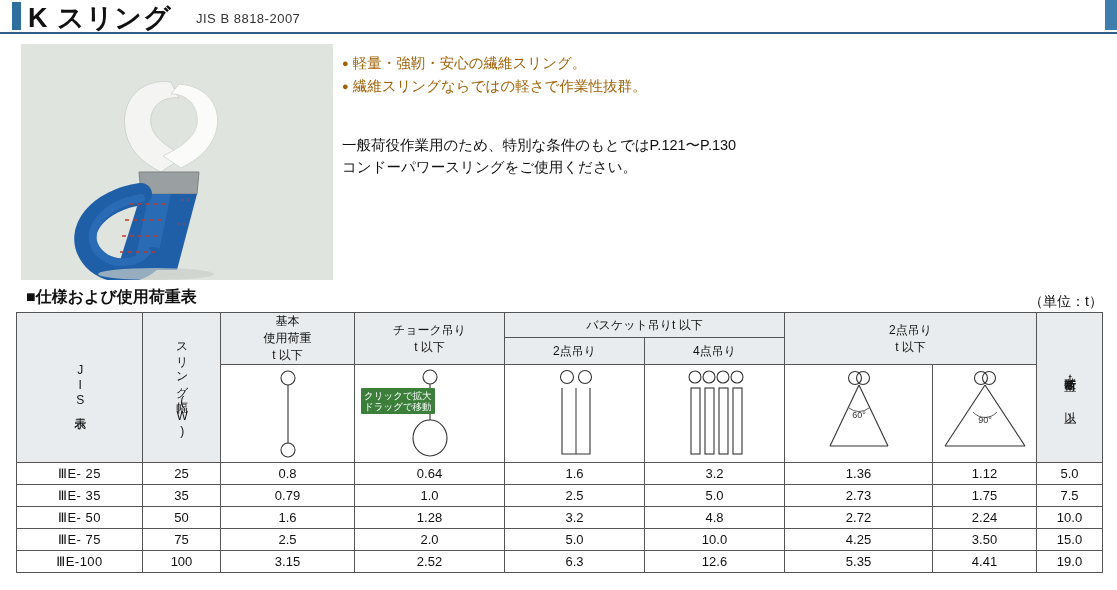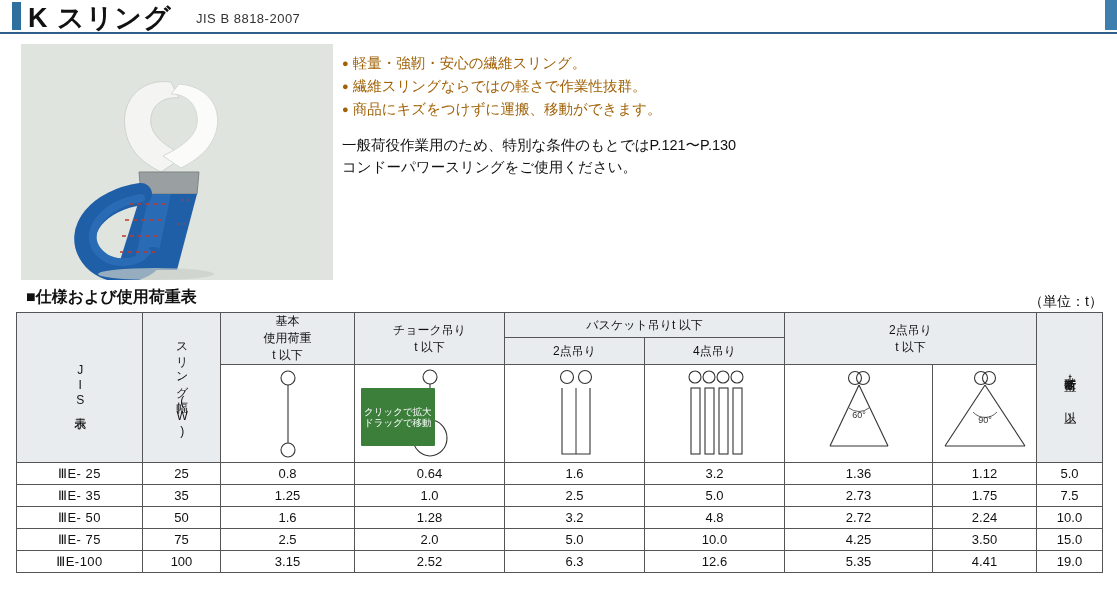--- a/index.html
+++ b/index.html
@@ -91,21 +91,21 @@
   }
   .data-row td{height:21px;font-size:13px;}
   .jis-cell{font-weight:bold;letter-spacing:.5px;}
   .sling-pic{display:block;margin:0 auto;}
   .tooltip{
     display:inline-block;
     background:#3b7f3b;
     color:#fff;
     font-size:9.5px;
     line-height:11px;
-    padding:18px 3px;
+    padding:2px 3px;
     border-radius:1px;
     white-space:nowrap;
     position:relative;
     top:-6px;
   }
   .cell-pad{padding:2px 0;}
 </style>
 </head>
 <body>
 
@@ -138,21 +138,20 @@
     <path d="M160 156 L172 156" stroke="#c0392b" stroke-width="1.2" stroke-dasharray="3 3"></path>
     <path d="M156 180 L168 180" stroke="#c0392b" stroke-width="1.2" stroke-dasharray="3 3"></path>
 
     <ellipse cx="135" cy="230" rx="58" ry="6" fill="#c9cec9" opacity="0.7"></ellipse>
   </svg>
 </div>
 
 <div class="bullets">
   <div class="li"><span class="dot">●</span><span>軽量・強靭・安心の繊維スリング。</span></div>
   <div class="li"><span class="dot">●</span><span>繊維スリングならではの軽さで作業性抜群。</span></div>
-  <div class="li"><span class="dot">●</span><span>商品にキズをつけずに運搬、移動ができます。</span></div>
 </div>
 
 <div class="note">
   <div>一般荷役作業用のため、特別な条件のもとではP.121〜P.130</div>
   <div>コンドーパワースリングをご使用ください。</div>
 </div>
 
 <div class="sec-head">■仕様および使用荷重表</div>
 <div class="unit">（単位：t）</div>
 
@@ -276,21 +275,21 @@
     <td>0.64</td>
     <td>1.6</td>
     <td>3.2</td>
     <td>1.36</td>
     <td>1.12</td>
     <td>5.0</td>
   </tr>
   <tr class="data-row">
     <td class="jis-cell">ⅢE- 35</td>
     <td>35</td>
-    <td>1.25</td>
+    <td>0.79</td>
     <td>1.0</td>
     <td>2.5</td>
     <td>5.0</td>
     <td>2.73</td>
     <td>1.75</td>
     <td>7.5</td>
   </tr>
   <tr class="data-row">
     <td class="jis-cell">ⅢE- 50</td>
     <td>50</td>

